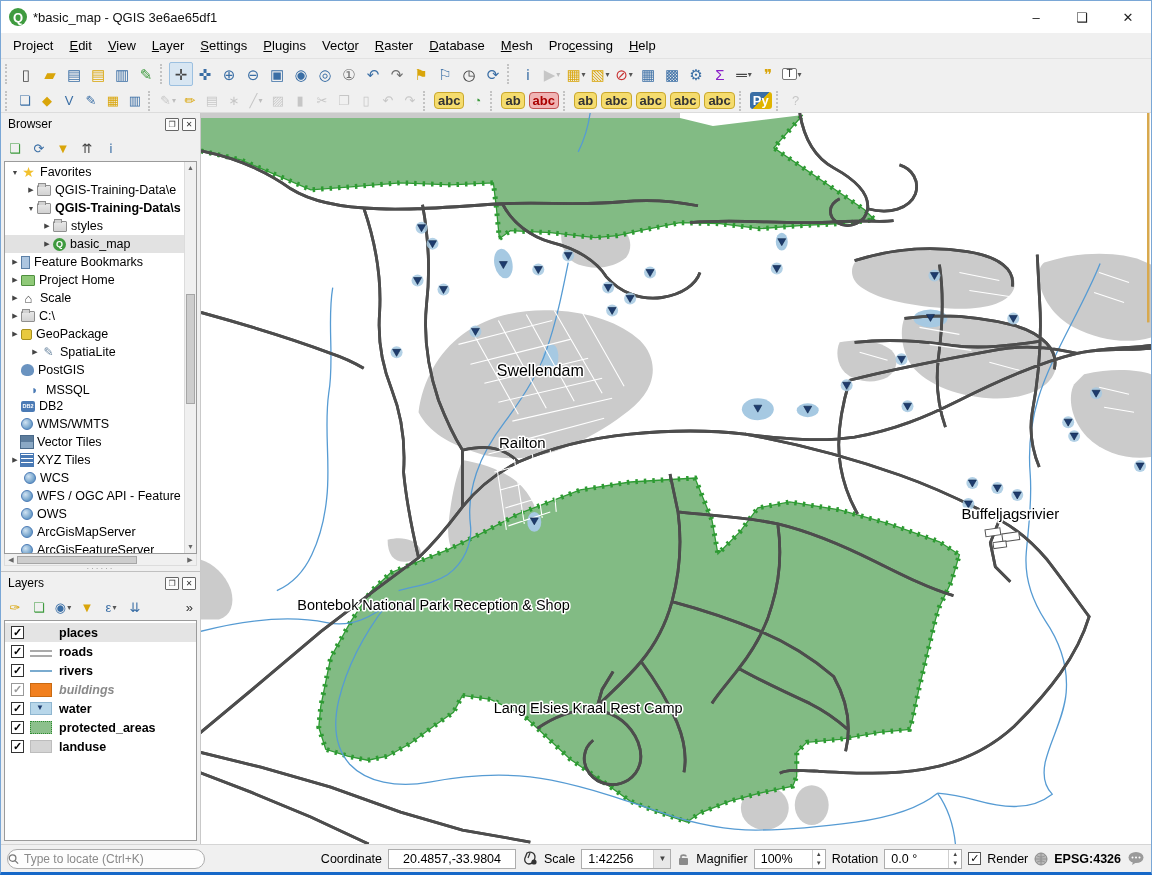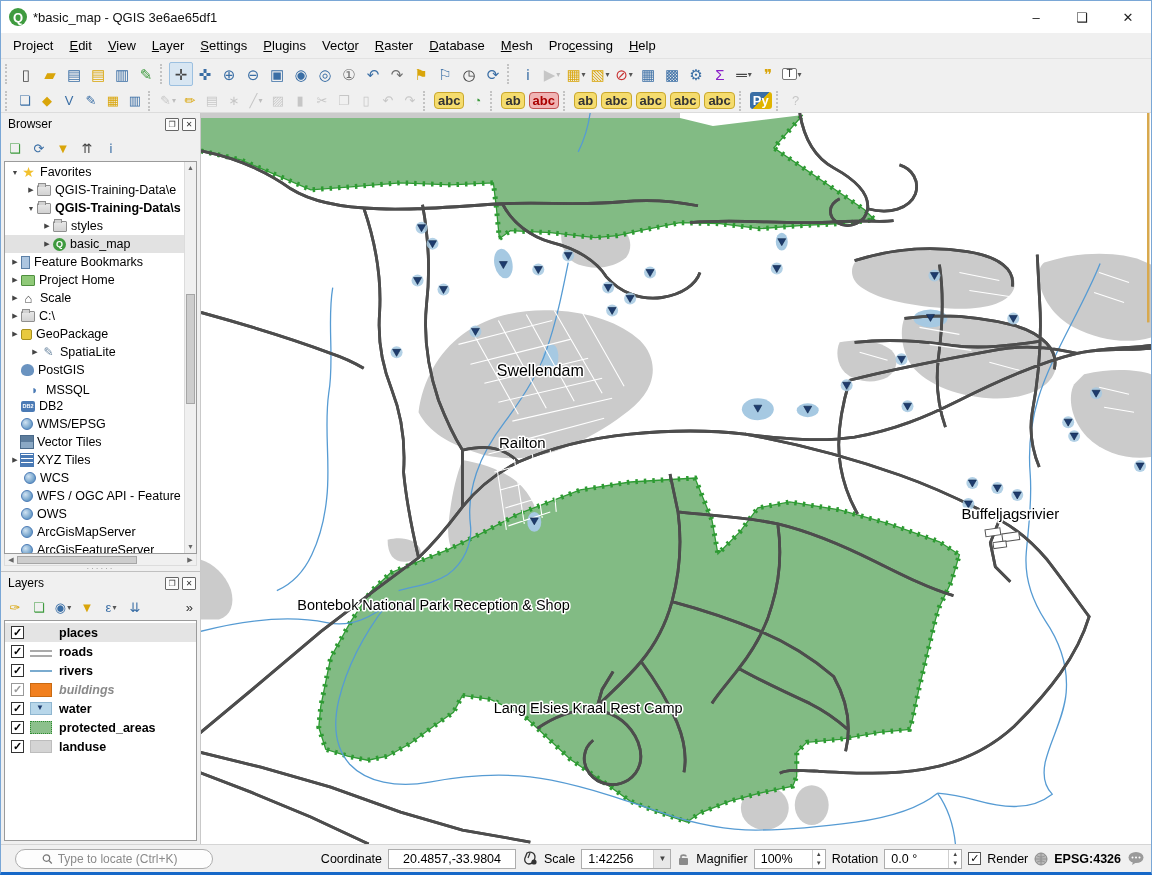--- a/index.html
+++ b/index.html
@@ -109,21 +109,21 @@
   .swatch-protected { background:#8cc08c; border:1px dotted #2e8b30; height:13px; }
   .swatch-landuse { background:#d4d4d4; border:1px solid #bdbdbd; height:13px; }
 
   
   .map-area { flex:1 1 auto; position:relative; background:#fff; min-width:0; }
   .map-area svg { display:block; }
   .maplabel { font-family:"Liberation Sans",sans-serif; fill:#000; stroke:#fff; stroke-width:3px; paint-order:stroke; stroke-linejoin:round; }
 
   
   .statusbar { height:28px; background:#f0f0f0; border-top:1px solid #d5d5d5; display:flex; align-items:center; padding:0 6px; gap:6px; font-size:12.5px; color:#000; flex:0 0 auto; }
-  .locator { width:198px; height:20px; border:1px solid #adadad; border-radius:10px; background:#fdfdfd; display:flex; align-items:center; padding:0 26px; gap:5px;margin-left:8px; }
+  .locator { width:198px; height:20px; border:1px solid #adadad; border-radius:10px; background:#fdfdfd; display:flex; align-items:center; padding:0 0; gap:5px; }
   .locator input { border:none; outline:none; background:transparent; font-size:12px; width:100%; font-family:"Liberation Sans",sans-serif; color:#333; }
   .locator input::placeholder { color:#8a8a8a; }
   .sb-box { height:20px; border:1px solid #adadad; background:#fff; display:flex; align-items:center; padding:0 6px; font-size:12.5px; }
   .sb-spin { padding-right:0; }
   .spin-btns { display:flex; flex-direction:column; margin-left:6px; border-left:1px solid #cfcfcf; }
   .spin-btns span { font-size:6px; line-height:9px; padding:0 3px; color:#444; }
   .combo-arrow { margin-left:8px; border-left:1px solid #cfcfcf; align-self:stretch; display:flex; align-items:center; padding:0 4px; font-size:8px; color:#444; background:#e8e8e8; }
   .sb-label { white-space:nowrap; }
   .sb-check { width:13px; height:13px; border:1px solid #555; background:#fff; font-size:11px; line-height:11px; text-align:center; }
   .sb-gap { flex:1 1 auto; }
@@ -464,21 +464,21 @@
                 <span class="tlabel">MSSQL</span>
               </div>
               <div class="trow" style="padding-left: 4px;">
                 <span class="exp"></span>
                 <span class="bi icon-db2"></span>
                 <span class="tlabel">DB2</span>
               </div>
               <div class="trow" style="padding-left: 4px;">
                 <span class="exp"></span>
                 <span class="bi icon-globe"></span>
-                <span class="tlabel">WMS/EPSG</span>
+                <span class="tlabel">WMS/WMTS</span>
               </div>
               <div class="trow" style="padding-left: 4px;">
                 <span class="exp"></span>
                 <span class="bi icon-vtiles"></span>
                 <span class="tlabel">Vector Tiles</span>
               </div>
               <div class="trow" style="padding-left: 4px;">
                 <span class="exp">▶</span>
                 <span class="bi icon-xyz"></span>
                 <span class="tlabel">XYZ Tiles</span>

